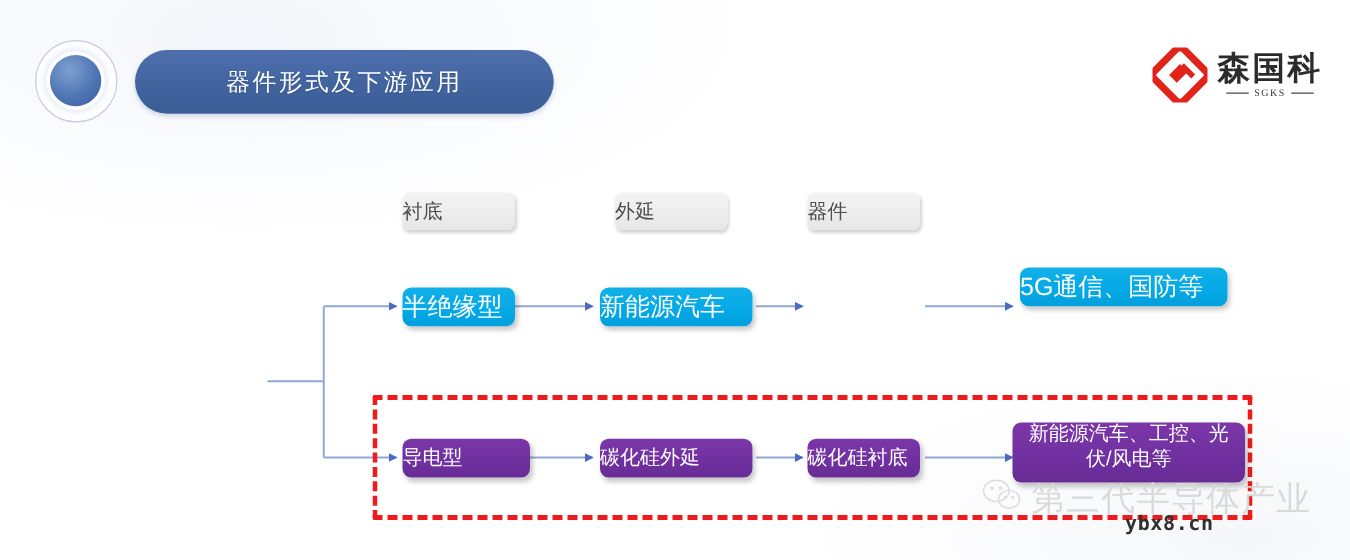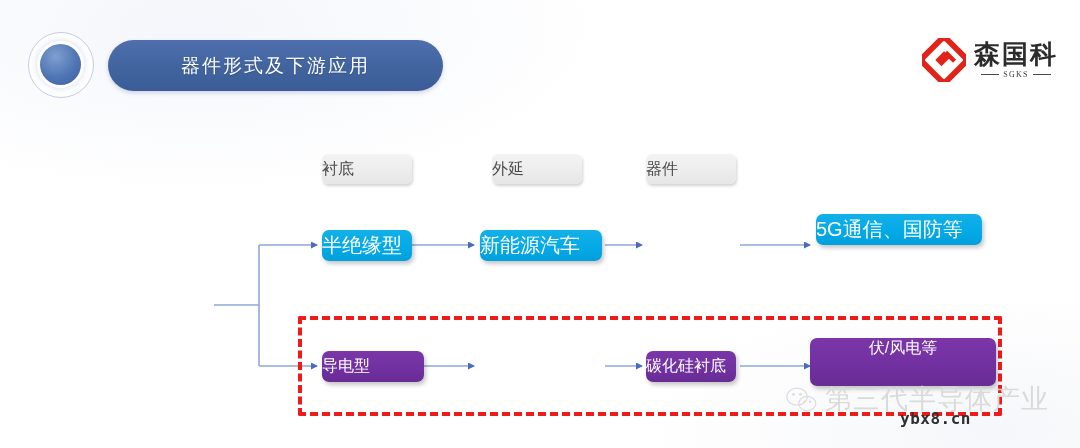--- a/index.html
+++ b/index.html
@@ -174,21 +174,20 @@
     border-radius: 2px;
     box-sizing: border-box;
   }
 
   
   .watermark {
     position: absolute;
     left: 784px;
     top: 381px;
     display: flex;
-    align-items: center;
     gap: 7px;
     opacity: 0.95;
   }
   .wm-icon { width: 34px; height: 29px; display: block; }
   .wm-text {
     font-size: 27px;
     color: #d9d9d9;
     letter-spacing: 1px;
     font-family: "Liberation Sans", sans-serif;
   }
@@ -281,24 +280,28 @@
     <div class="node cyan" style="left:480px; top:230px; width:122px; height:31px;">
       <span>新能源汽车</span>
     </div>
     <div class="node cyan" style="left:816px; top:214px; width:166px; height:31px;">
       <span>5G通信、国防等</span>
     </div>
 
     <div class="node purple" style="left:322px; top:351px; width:102px; height:31px;">
       <span>导电型</span>
     </div>
+    <div class="node purple" style="left:480px; top:351px; width:122px; height:31px;">
+      <span>碳化硅外延</span>
+    </div>
     <div class="node purple" style="left:646px; top:351px; width:90px; height:31px;">
       <span>碳化硅衬底</span>
     </div>
     <div class="node purple two-line" style="left:810px; top:338px; width:186px; height:48px; flex-direction:column;">
+      <span>新能源汽车、工控、光</span>
       <span>伏/风电等</span>
     </div>
 
   </div>
 
   <div class="watermark">
     <svg class="wm-icon" viewBox="0 0 60 50">
       <g fill="none" stroke="#dcdcdc" stroke-width="2.2">
         <ellipse cx="23" cy="20" rx="18" ry="15"></ellipse>
         <ellipse cx="41" cy="32" rx="15" ry="12.5"></ellipse>

